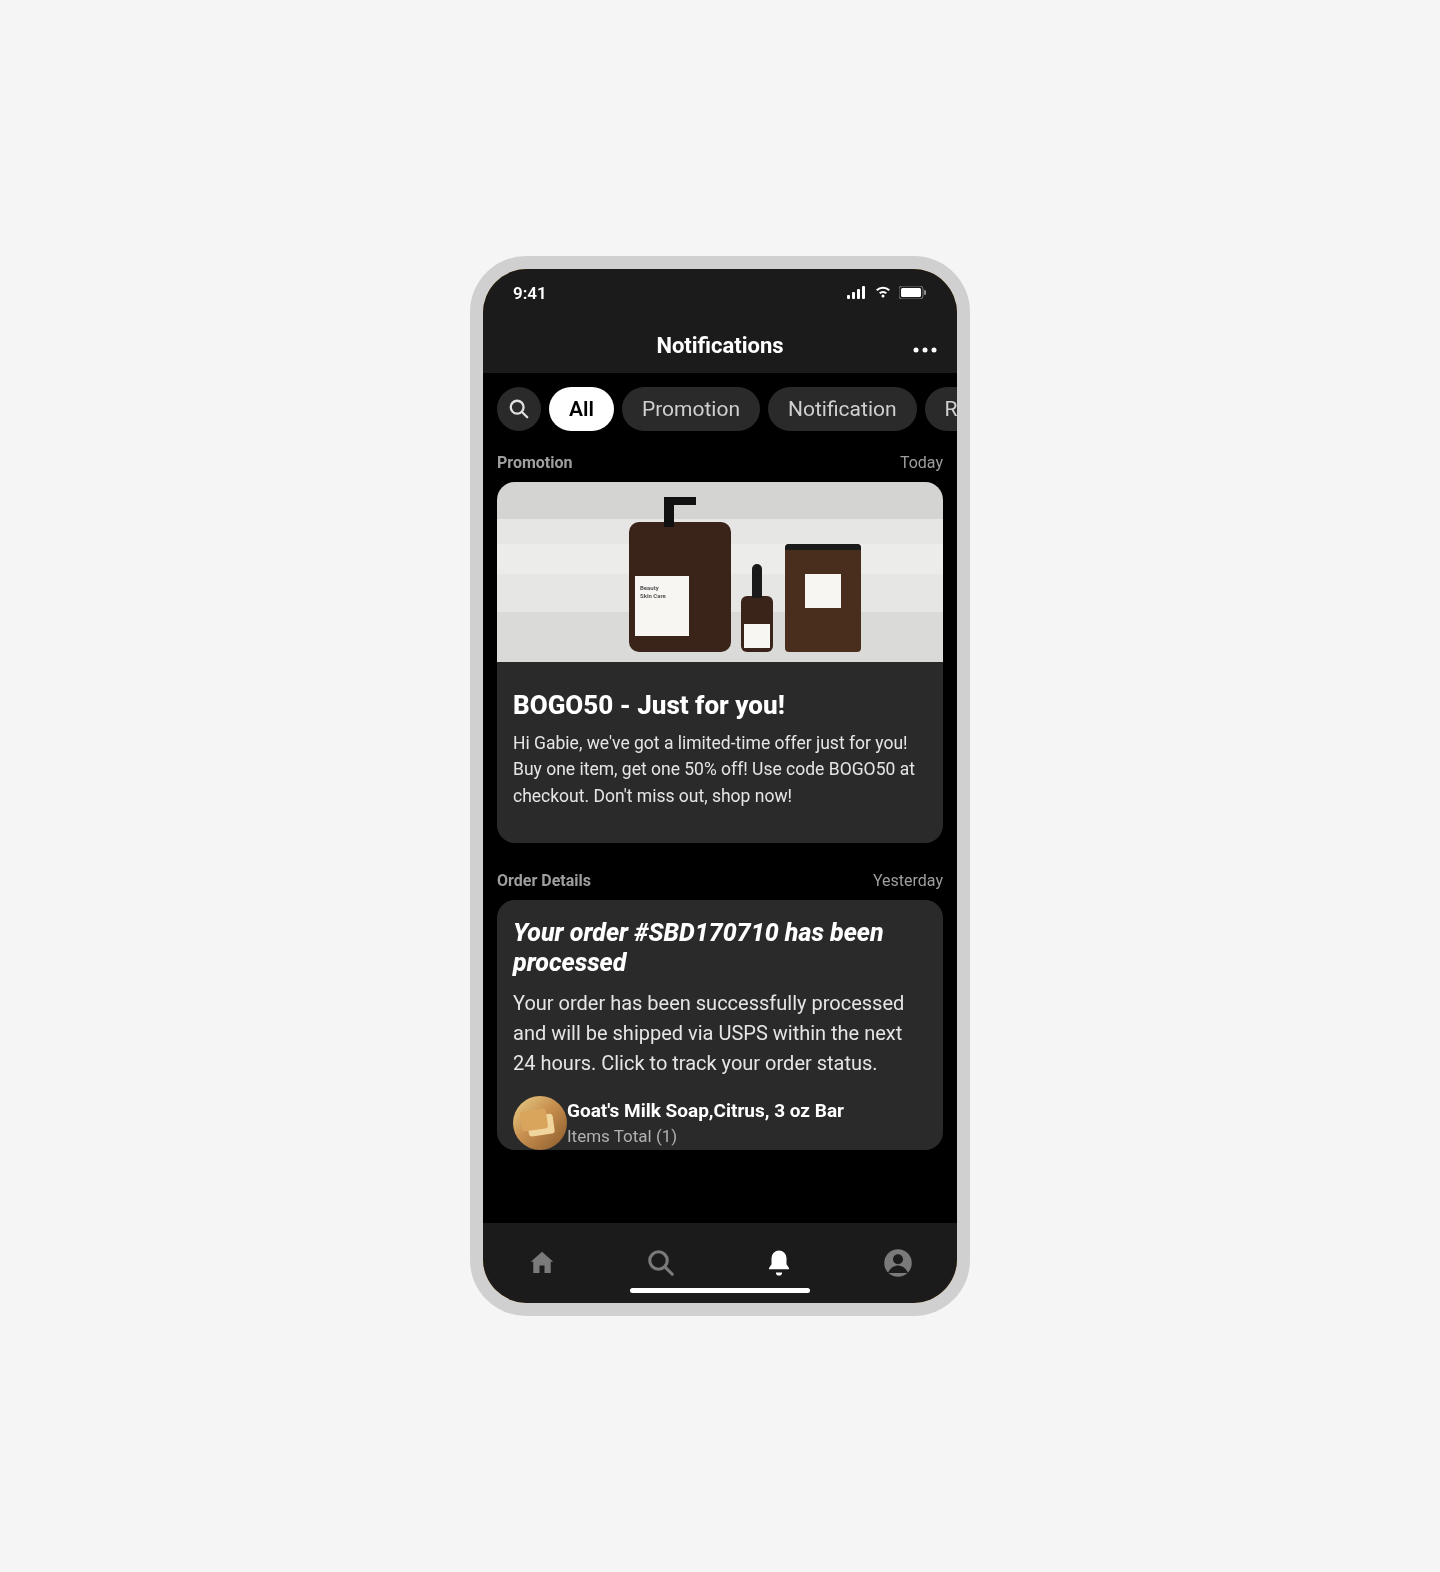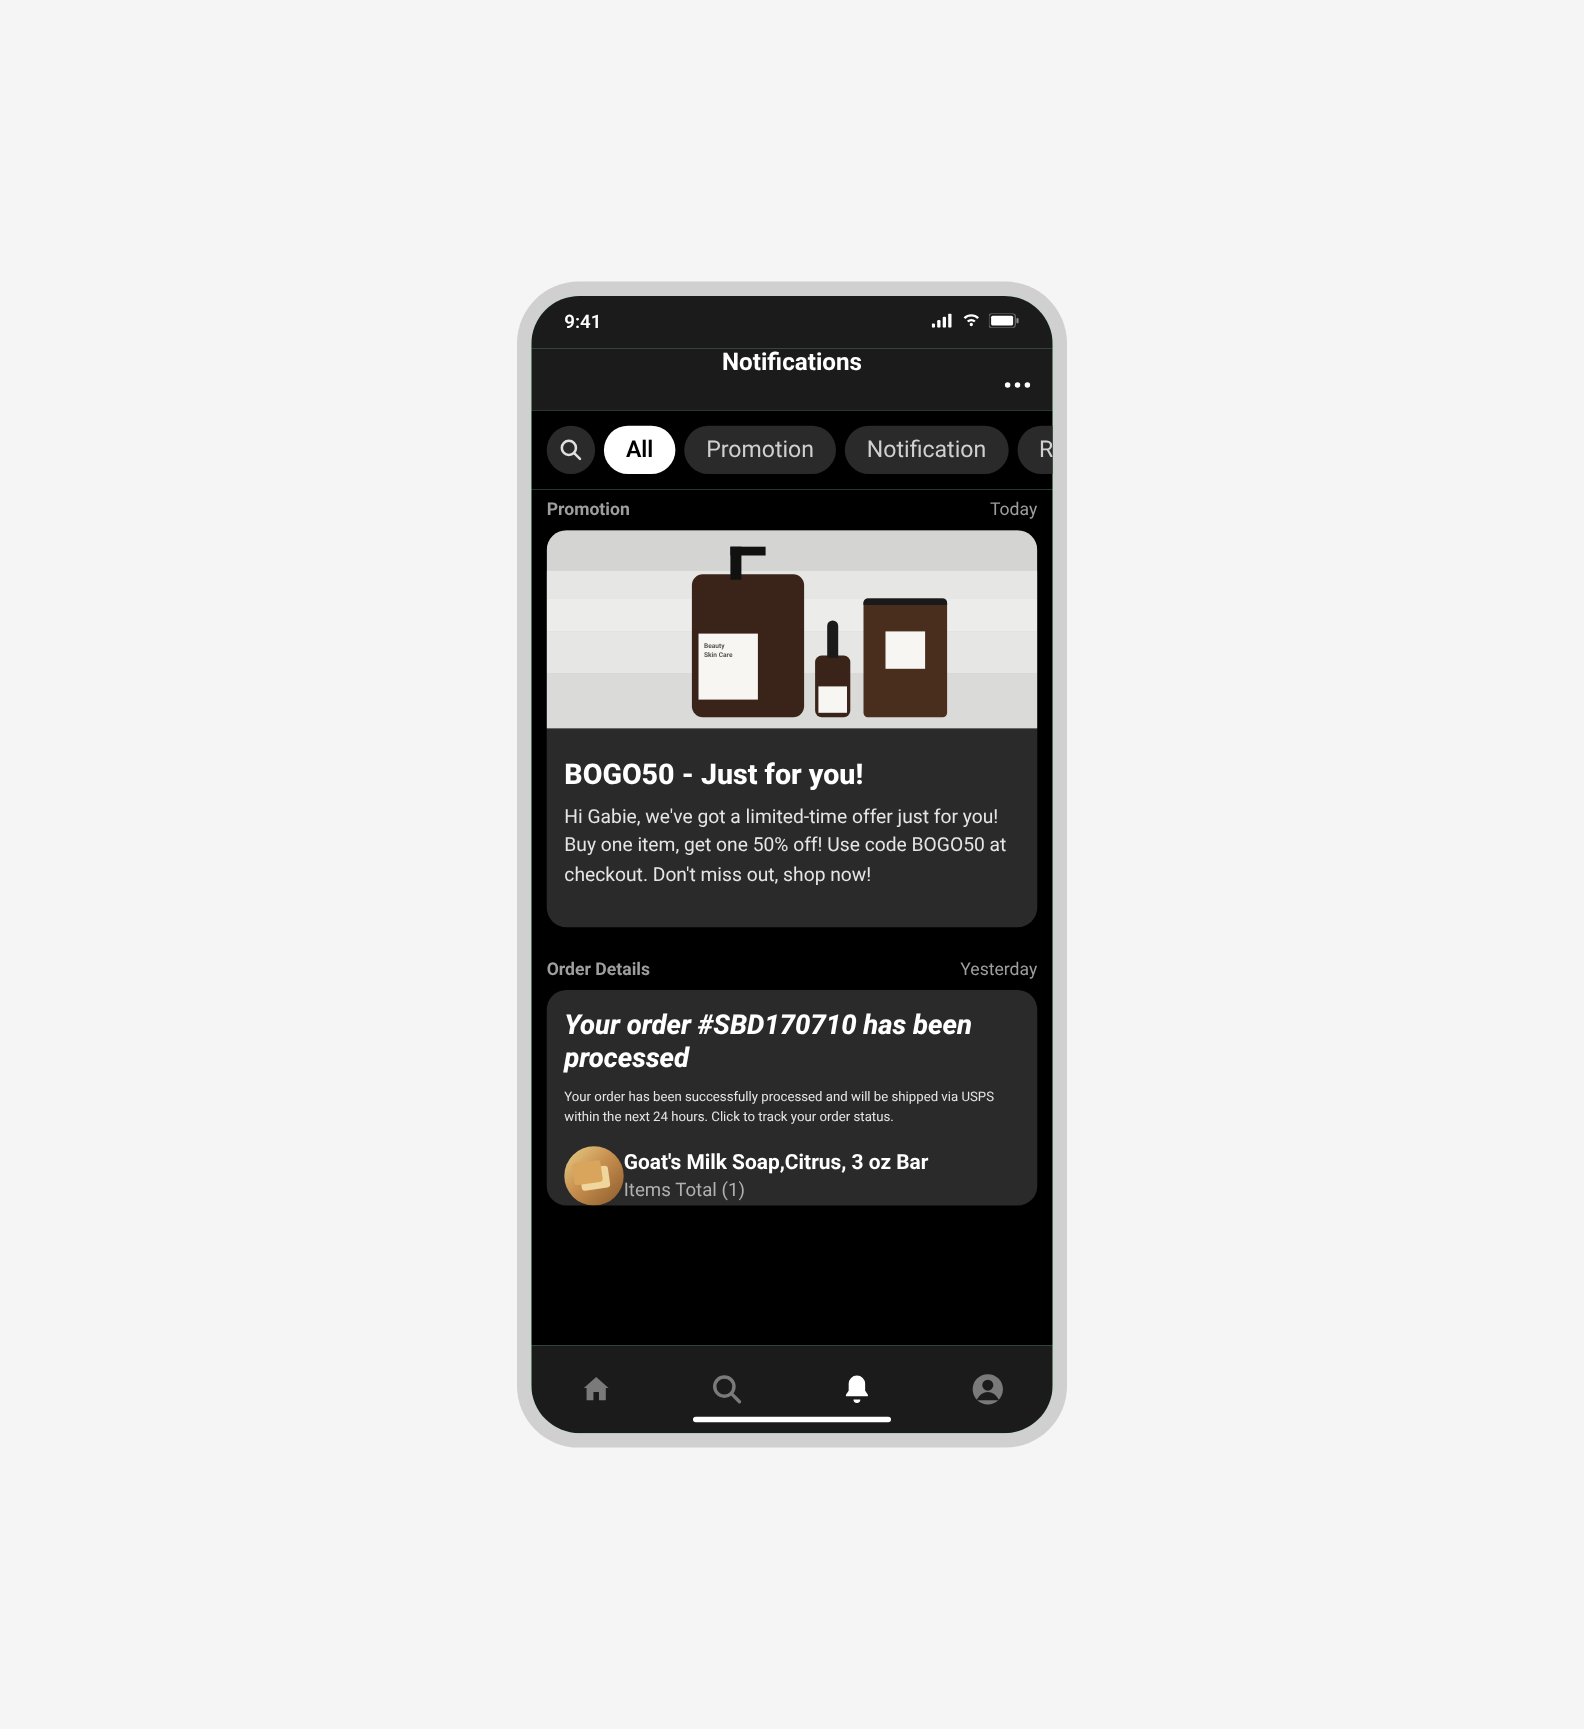--- a/index.html
+++ b/index.html
@@ -16,21 +16,21 @@
       width: 500px;
       height: 1060px;
       background: #d0d0d0;
       border-radius: 56px;
       padding: 13px;
       position: relative;
     }
     .screen {
       width: 100%;
       height: 100%;
-      background: #86efac;
+      background: #a16207;
       border-radius: 44px;
       overflow: hidden;
       display: flex;
       flex-direction: column;
     }
     .status-bar {
       height: 48px;
       display: flex;
       justify-content: space-between;
       align-items: center;
@@ -40,21 +40,21 @@
       font-weight: 600;
       background: #1b1b1b;
     }
     .status-right {
       display: flex;
       align-items: center;
       gap: 6px;
     }
     .header {
       display: flex;
-      align-items: flex-start;
+      align-items: center;
       justify-content: center;
       height: 56px;
       position: relative;
       background: #1b1b1b;
     }
     .header-title {
       color: #fff;
       font-size: 22px;
       font-weight: 700;
     }
@@ -206,21 +206,21 @@
     .order-title {
       color: #fff;
       font-size: 25px;
       font-weight: 800;
       margin-bottom: 10px;
       line-height: 1.2;
       font-style: italic;
     }
     .order-text {
       color: #e5e5e5;
-      font-size: 12px;
+      font-size: 20px;
       line-height: 1.5;
       margin-bottom: 18px;
     }
     .product-row {
       display: flex;
       align-items: center;
     }
     .product-thumb {
       width: 54px; height: 54px;
       border-radius: 27px;

